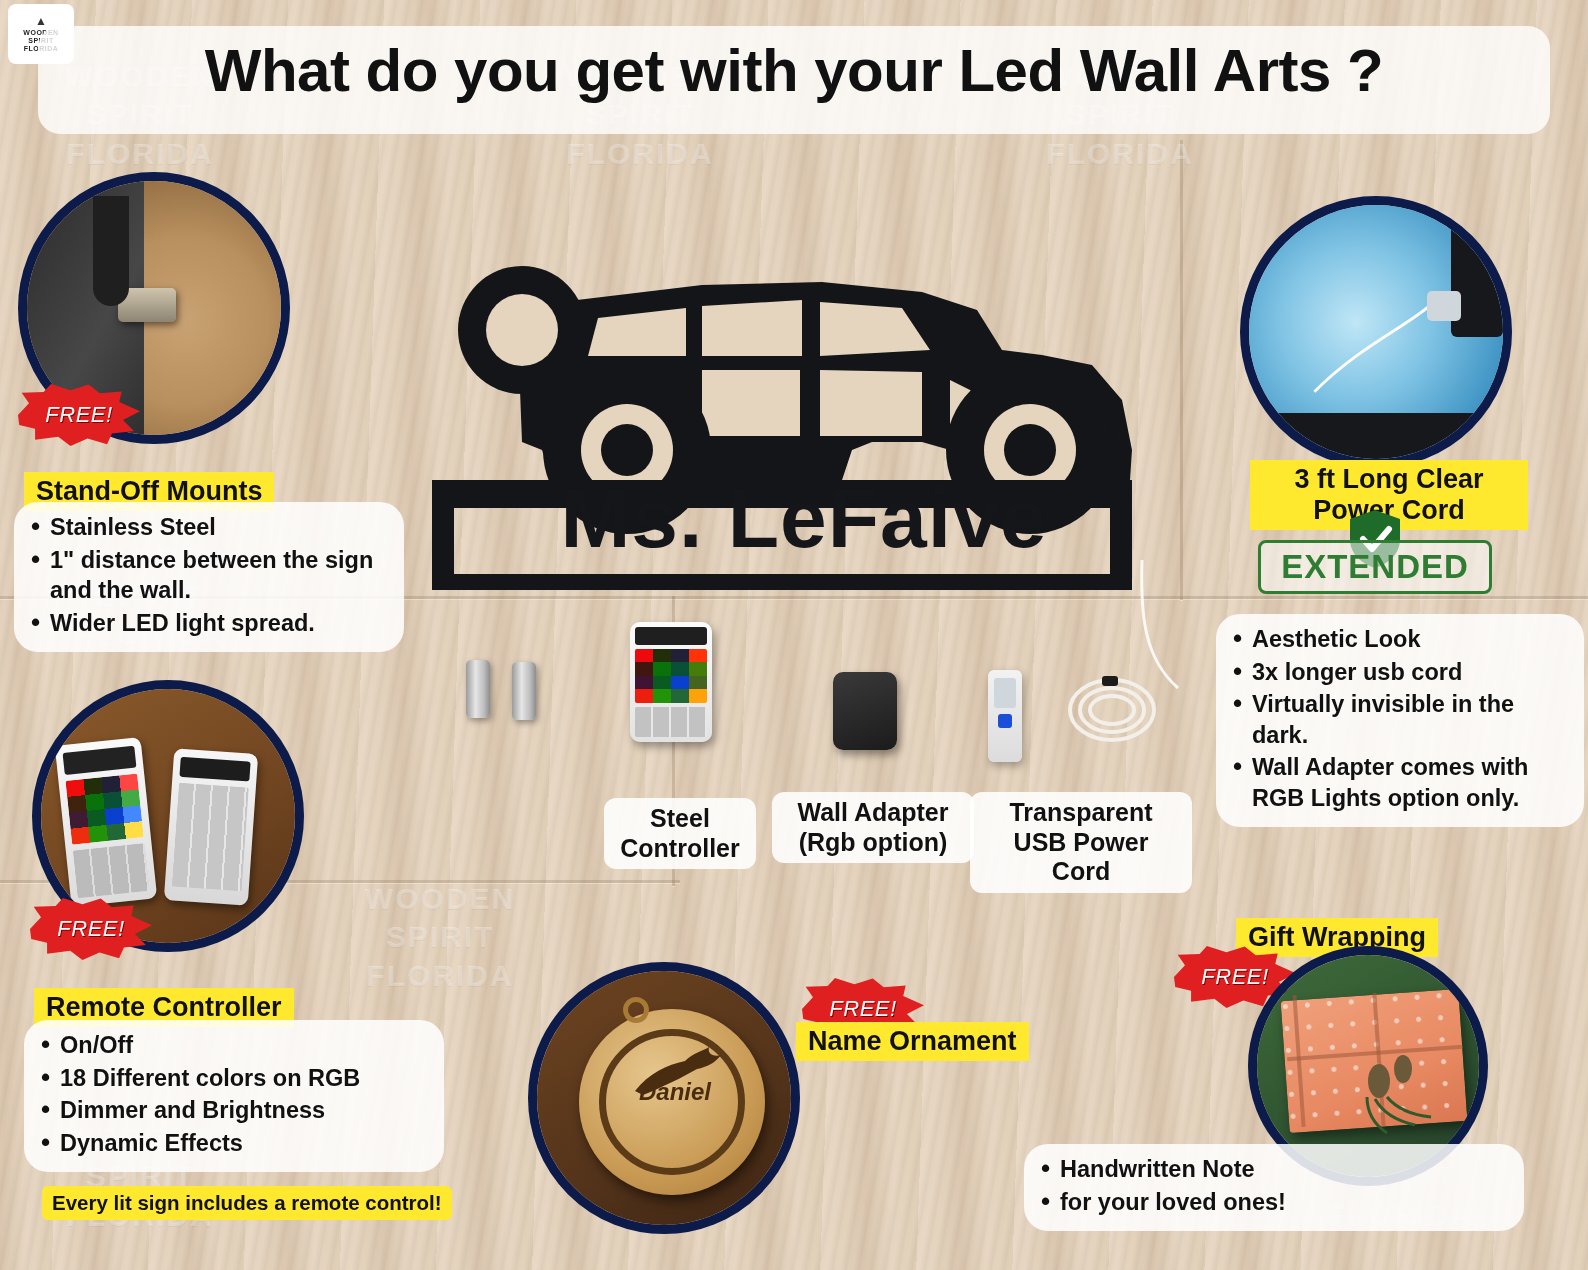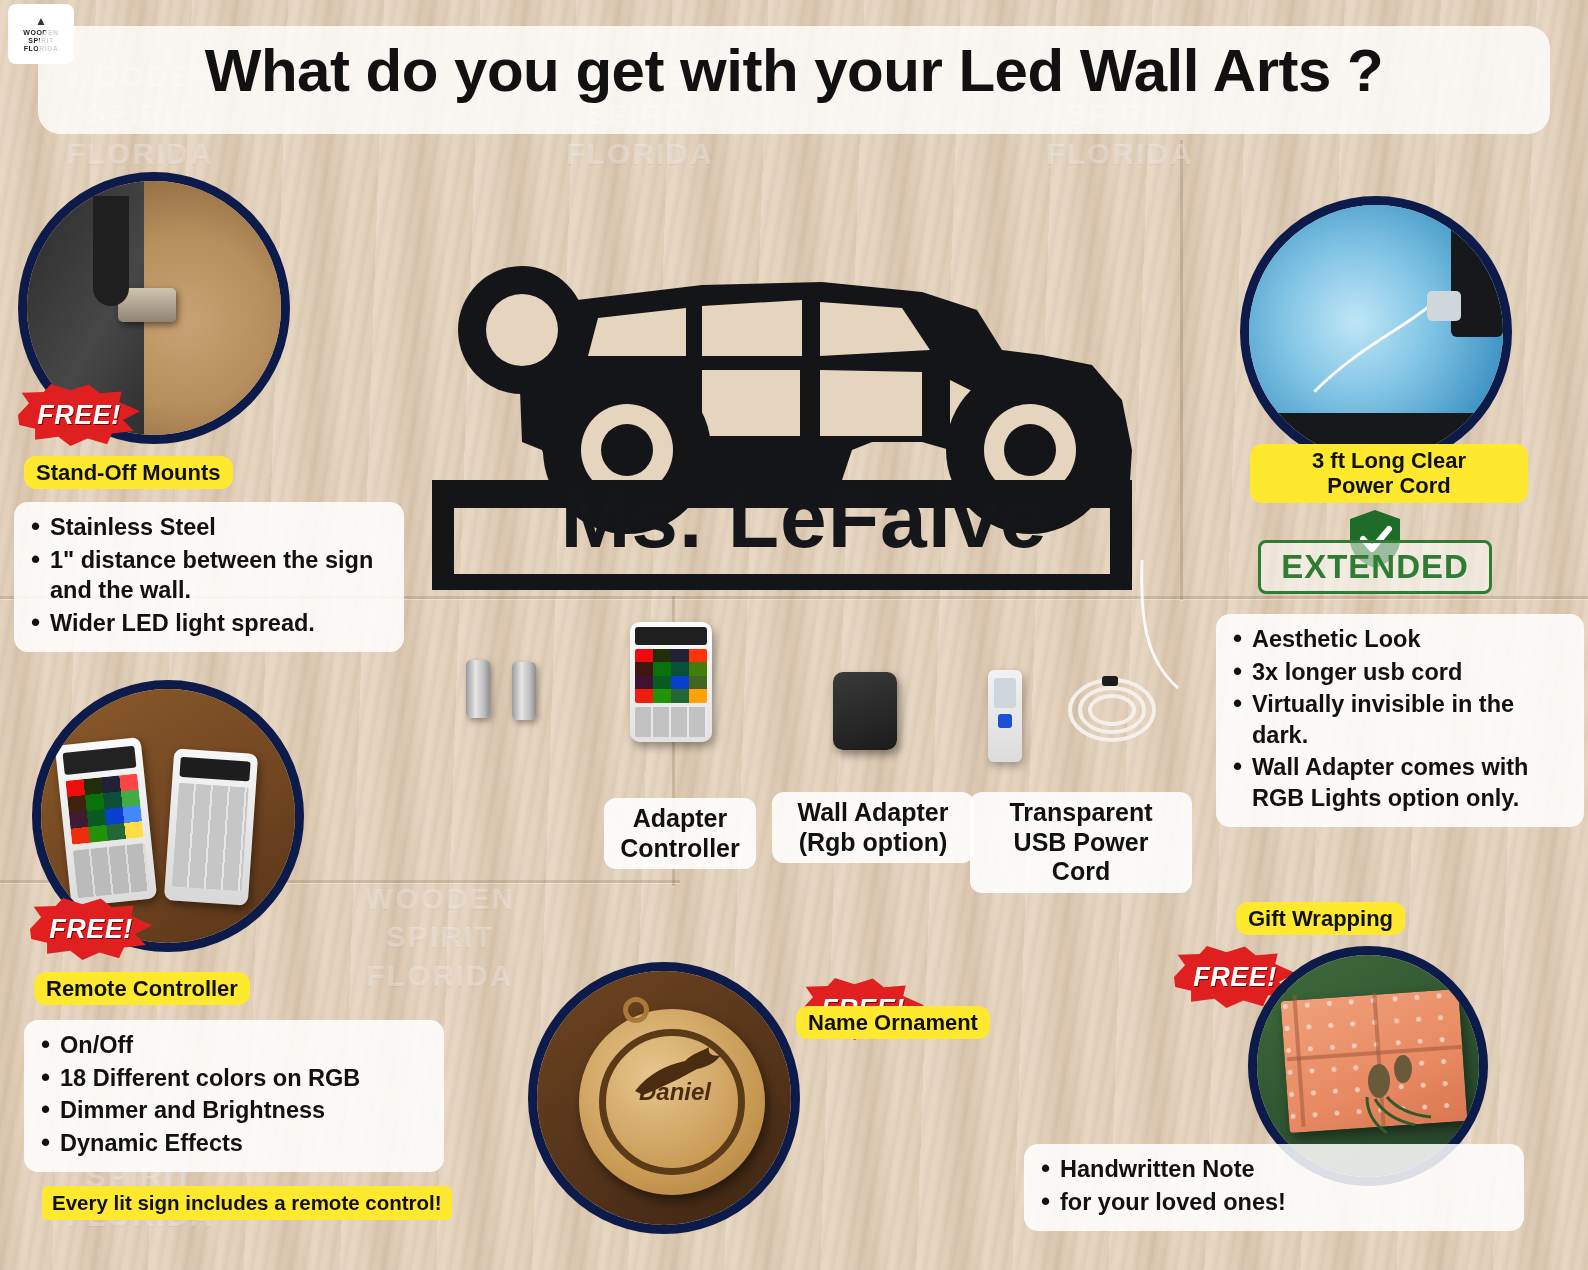--- a/index.html
+++ b/index.html
@@ -94,32 +94,33 @@
     overflow: hidden;
     box-sizing: border-box;
   }
   .circle .inner { position: absolute; inset: 0; }
   
   .ylabel {
     position: absolute;
     background: #ffe92e;
     color: #111;
     font-weight: bold;
-    border-radius: 12px;
+    border-radius: 0;
     padding: 4px 12px;
-    font-size: 22px;
+    font-size: 27px;
     white-space: pre-line;
     line-height: 1.15;
+    margin-top: 16px;
   }
   .ylabel.center { text-align: center; }
   
   .card {
     position: absolute;
     background: rgba(255,255,255,0.86);
-    border-radius: 14px;
+    border-radius: 24px;
     padding: 10px 16px 12px 10px;
     box-sizing: border-box;
   }
   .card ul {
     margin: 0;
     padding: 0 0 0 26px;
     list-style: none;
   }
   .card li {
     position: relative;
@@ -151,23 +152,23 @@
     background: #e02020;
     clip-path: polygon(
       0% 50%, 9% 31%, 3% 14%, 21% 13%, 27% 0%, 43% 10%, 58% 1%,
       67% 15%, 85% 12%, 83% 29%, 100% 44%, 86% 58%, 95% 76%,
       77% 80%, 73% 97%, 57% 88%, 43% 100%, 33% 85%, 14% 90%,
       14% 72%, 1% 66%);
   }
   .free .txt {
     position: relative;
     color: #fff;
-    font-weight: bold;
+    font-weight: normal;
     font-style: italic;
-    font-size: 27px;
+    font-size: 22px;
     letter-spacing: 0.5px;
     text-shadow: 1px 1px 0 #7a0000;
   }
   
   .chip {
     position: absolute;
     background: rgba(255,255,255,0.88);
     border-radius: 12px;
     padding: 6px 12px;
     font-size: 25px;
@@ -464,21 +465,21 @@
   </div>
   <svg class="cordcoil" style="left:1056px;top:664px;" viewBox="0 0 110 88">
     <g stroke="#f3f0ea" stroke-width="4" fill="none">
       <ellipse cx="56" cy="46" rx="42" ry="30"></ellipse>
       <ellipse cx="56" cy="46" rx="32" ry="22"></ellipse>
       <ellipse cx="56" cy="46" rx="22" ry="14"></ellipse>
     </g>
     <rect x="46" y="12" width="16" height="10" rx="3" fill="#1c1c1c"></rect>
   </svg>
 
-  <div class="chip" style="left:604px;top:798px;width:152px;">Adapter
+  <div class="chip" style="left:604px;top:798px;width:152px;">Steel
 Controller</div>
   <div class="chip" style="left:772px;top:792px;width:202px;">Wall Adapter
 (Rgb option)</div>
   <div class="chip" style="left:970px;top:792px;width:222px;">Transparent
 USB Power Cord</div>
 
   <div class="circle" style="left:528px;top:962px;width:272px;height:272px;">
     <div class="inner" style="background:linear-gradient(150deg,#6d4420,#53331a 60%,#3d2513);">
       <div style="position:absolute;left:42px;top:38px;width:186px;height:186px;border-radius:50%;background:radial-gradient(circle at 40% 35%,#e6c68d,#c99b55 60%,#a87a36 100%);box-shadow:3px 6px 12px rgba(0,0,0,.5);"></div>
       <div style="position:absolute;left:62px;top:58px;width:146px;height:146px;border-radius:50%;border:7px solid #5b3a18;box-sizing:border-box;background:radial-gradient(circle at 45% 38%,#f0d6a4,#cda濃,#b8883f);"></div>

